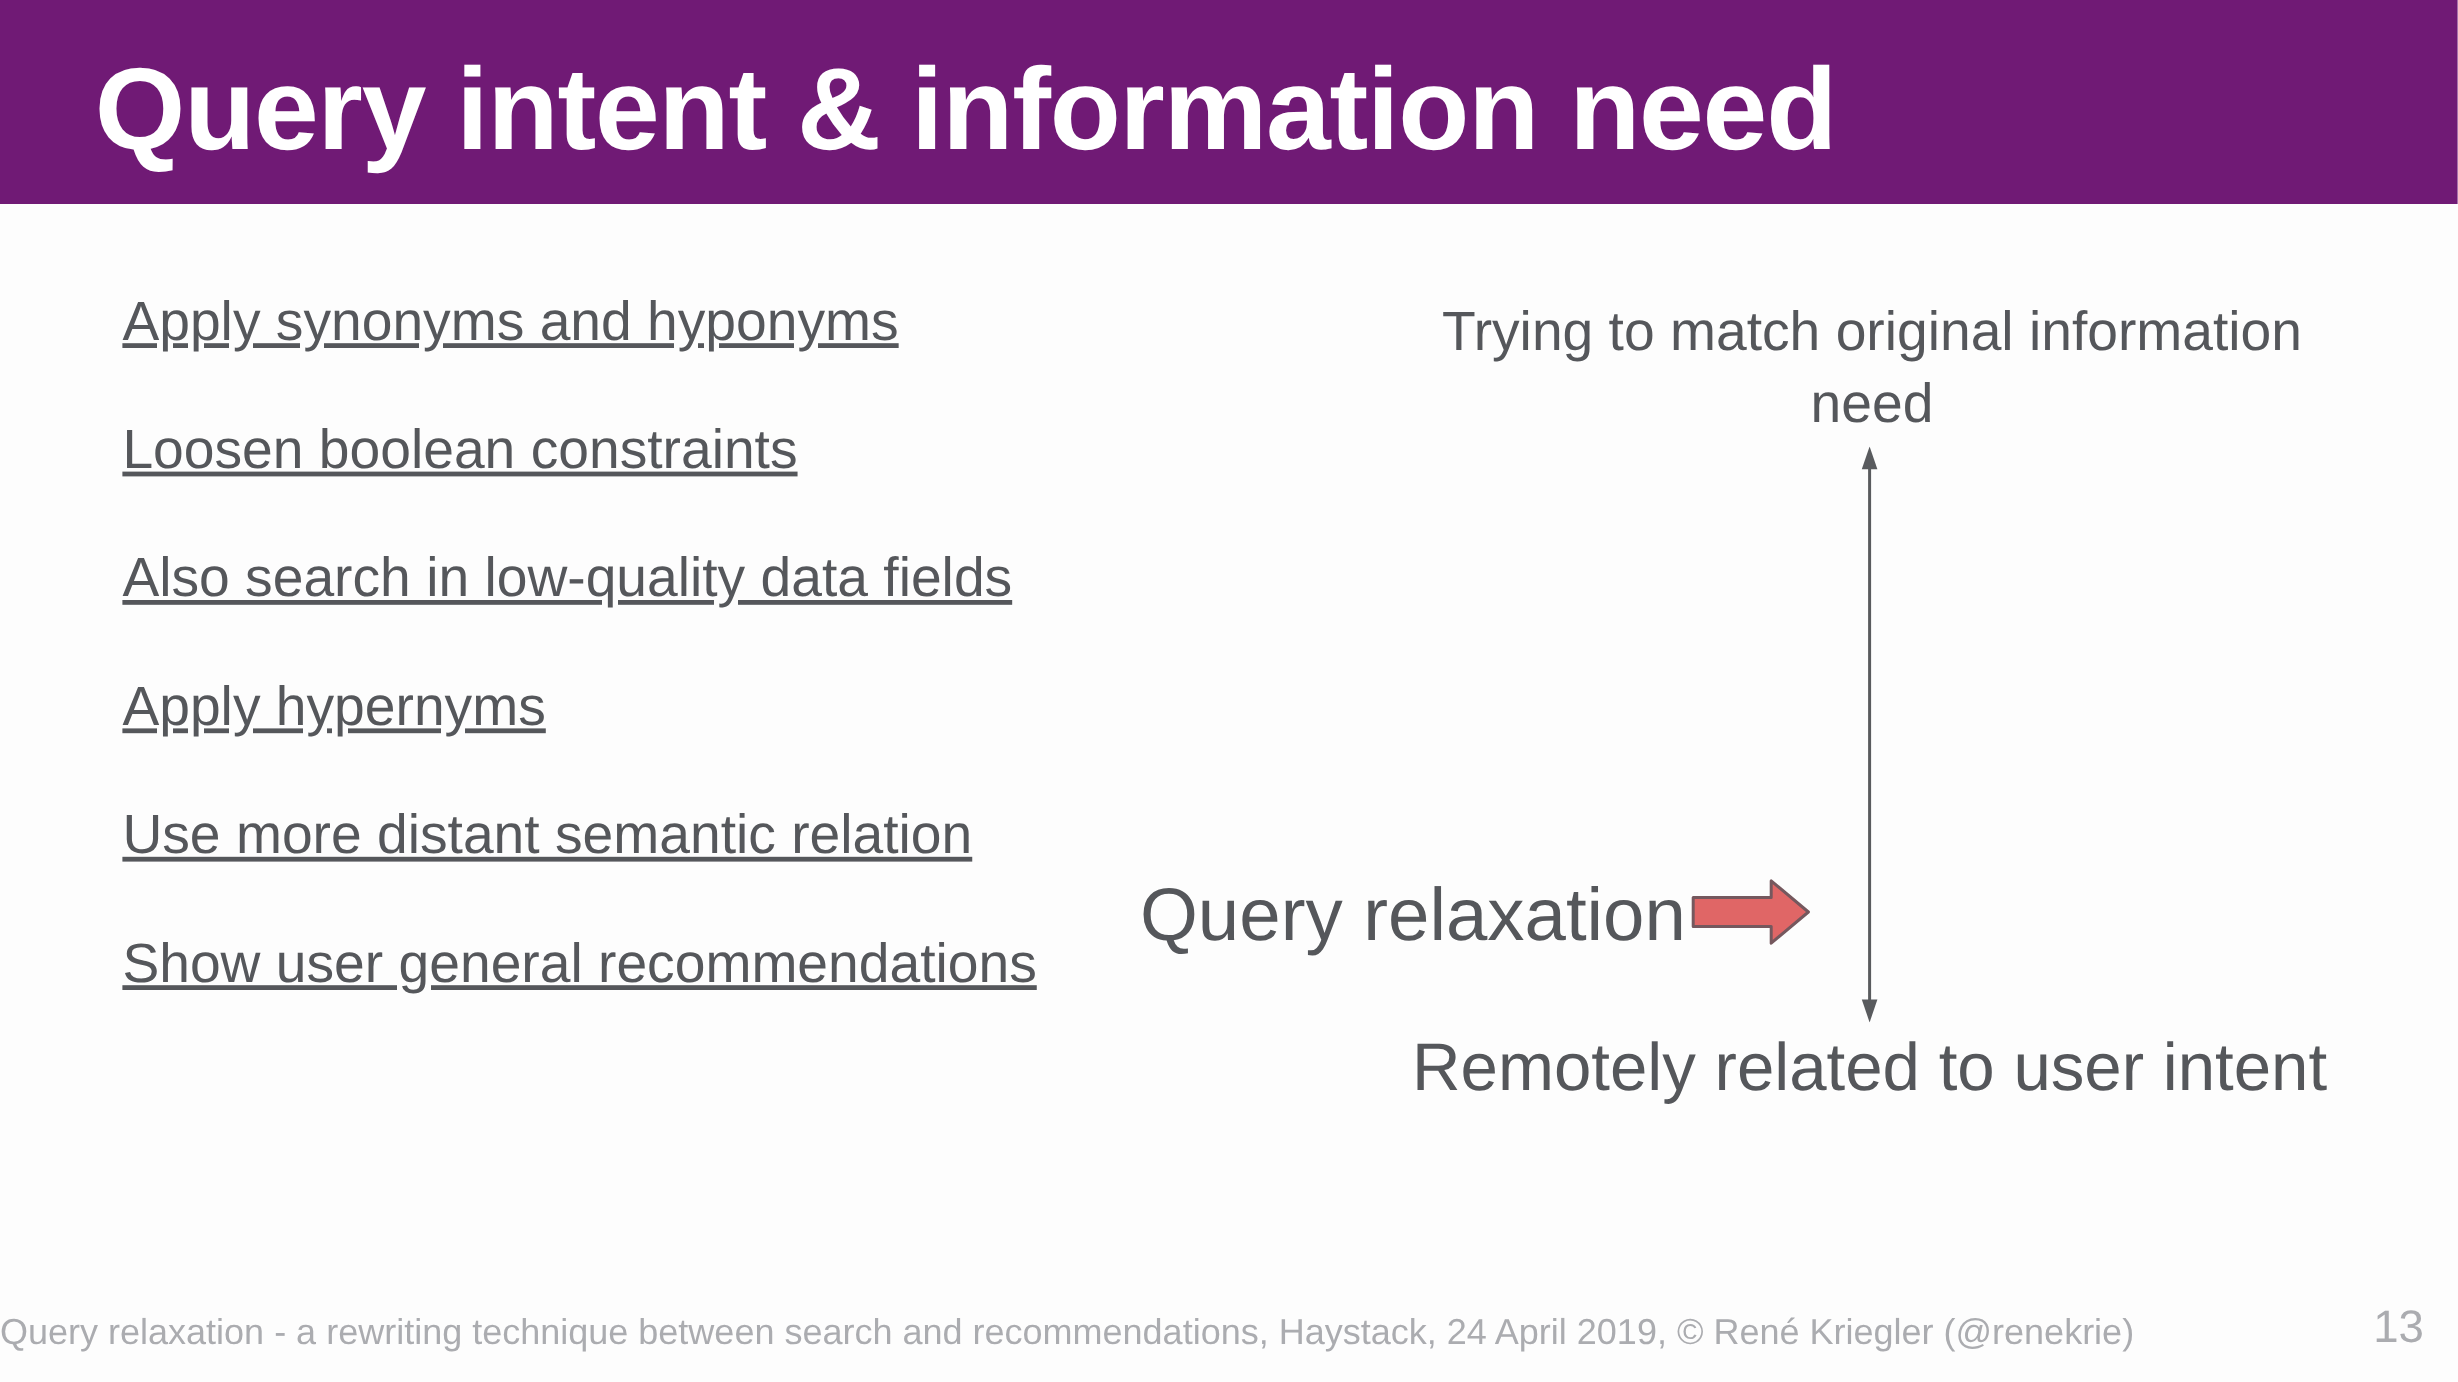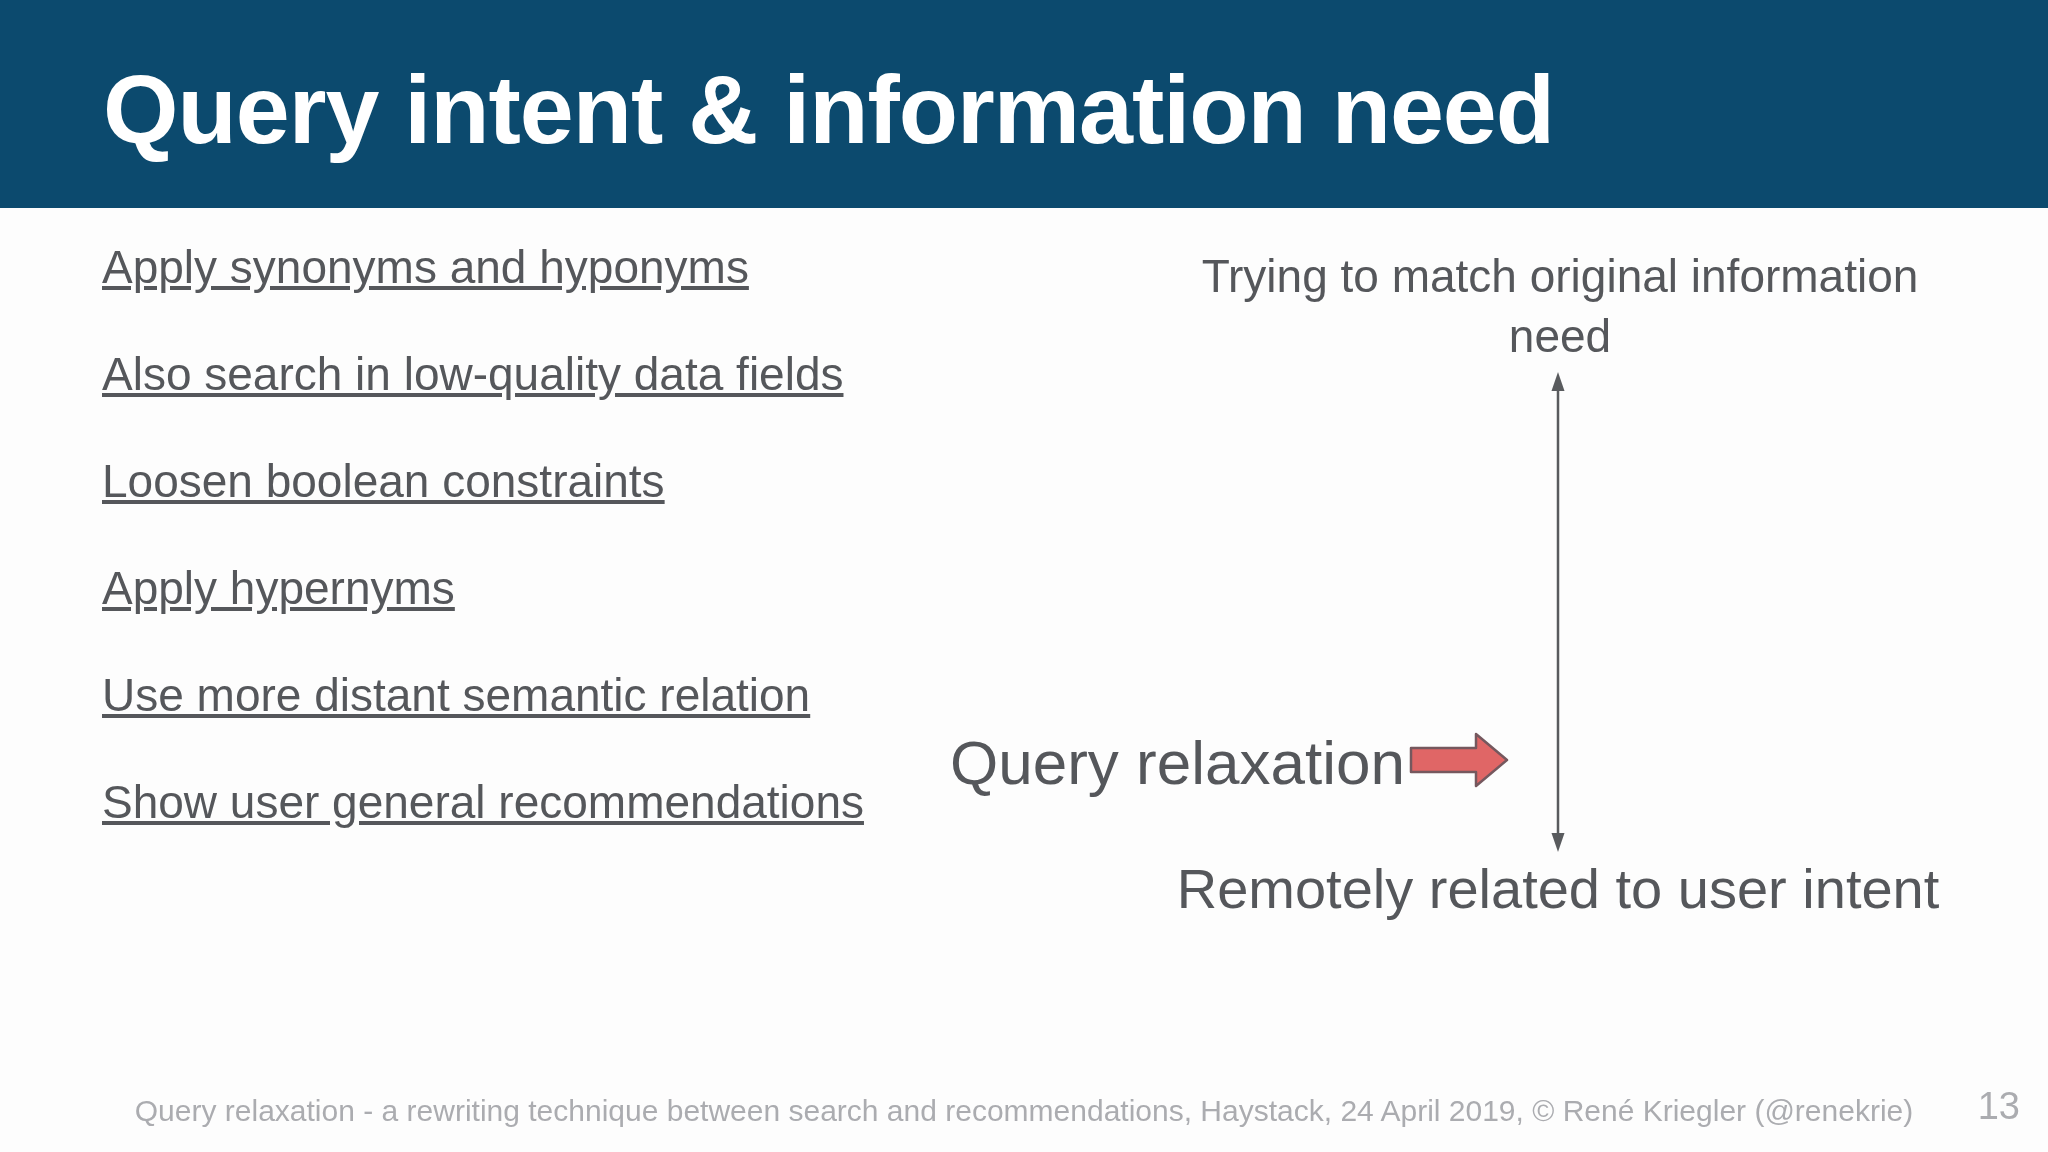--- a/index.html
+++ b/index.html
@@ -9,25 +9,25 @@
     background: #fdfdfd;
     position: relative;
     overflow: hidden;
   }
   .slide { position: absolute; inset: 0; }
 
   
   .titlebar {
     position: absolute;
     top: 0; left: 0; right: 0;
-    height: 208px;
-    background: #0c4a6e;
+    height: 170px;
+    background: #701a75;
     display: flex;
     align-items: center;
-    padding-left: 103px;
+    padding-left: 79px;
   }
   .titlebar h1 {
     color: #ffffff;
     font-size: 97px;
     font-weight: bold;
     letter-spacing: -1px;
     white-space: nowrap;
     transform: translateY(6px);
   }
 
@@ -82,21 +82,20 @@
     font-size: 56px;
     line-height: 60px;
     color: #55575b;
     white-space: nowrap;
   }
 
   
   .footer {
     position: absolute;
     left: 0; right: 0; bottom: 24px;
-    text-align: center;
   }
   .footer .citation {
     font-size: 30px;
     color: #abacb0;
     white-space: nowrap;
   }
   .footer .pagenum {
     position: absolute;
     right: 28px; bottom: 0;
     font-size: 38px;
@@ -107,22 +106,22 @@
 <body>
 
 <div class="slide">
 
   <header class="titlebar">
     <h1>Query intent &amp; information need</h1>
   </header>
 
   <ul class="bullets">
     <li>Apply synonyms and hyponyms</li>
+    <li>Loosen boolean constraints</li>
     <li>Also search in low-quality data fields</li>
-    <li>Loosen boolean constraints</li>
     <li>Apply hypernyms</li>
     <li>Use more distant semantic relation</li>
     <li>Show user general recommendations</li>
   </ul>
 
   <section class="diagram">
 
     <div class="top-label">Trying to match original information need</div>
 
     <svg class="axis" width="24" height="480" viewBox="0 0 24 480">

